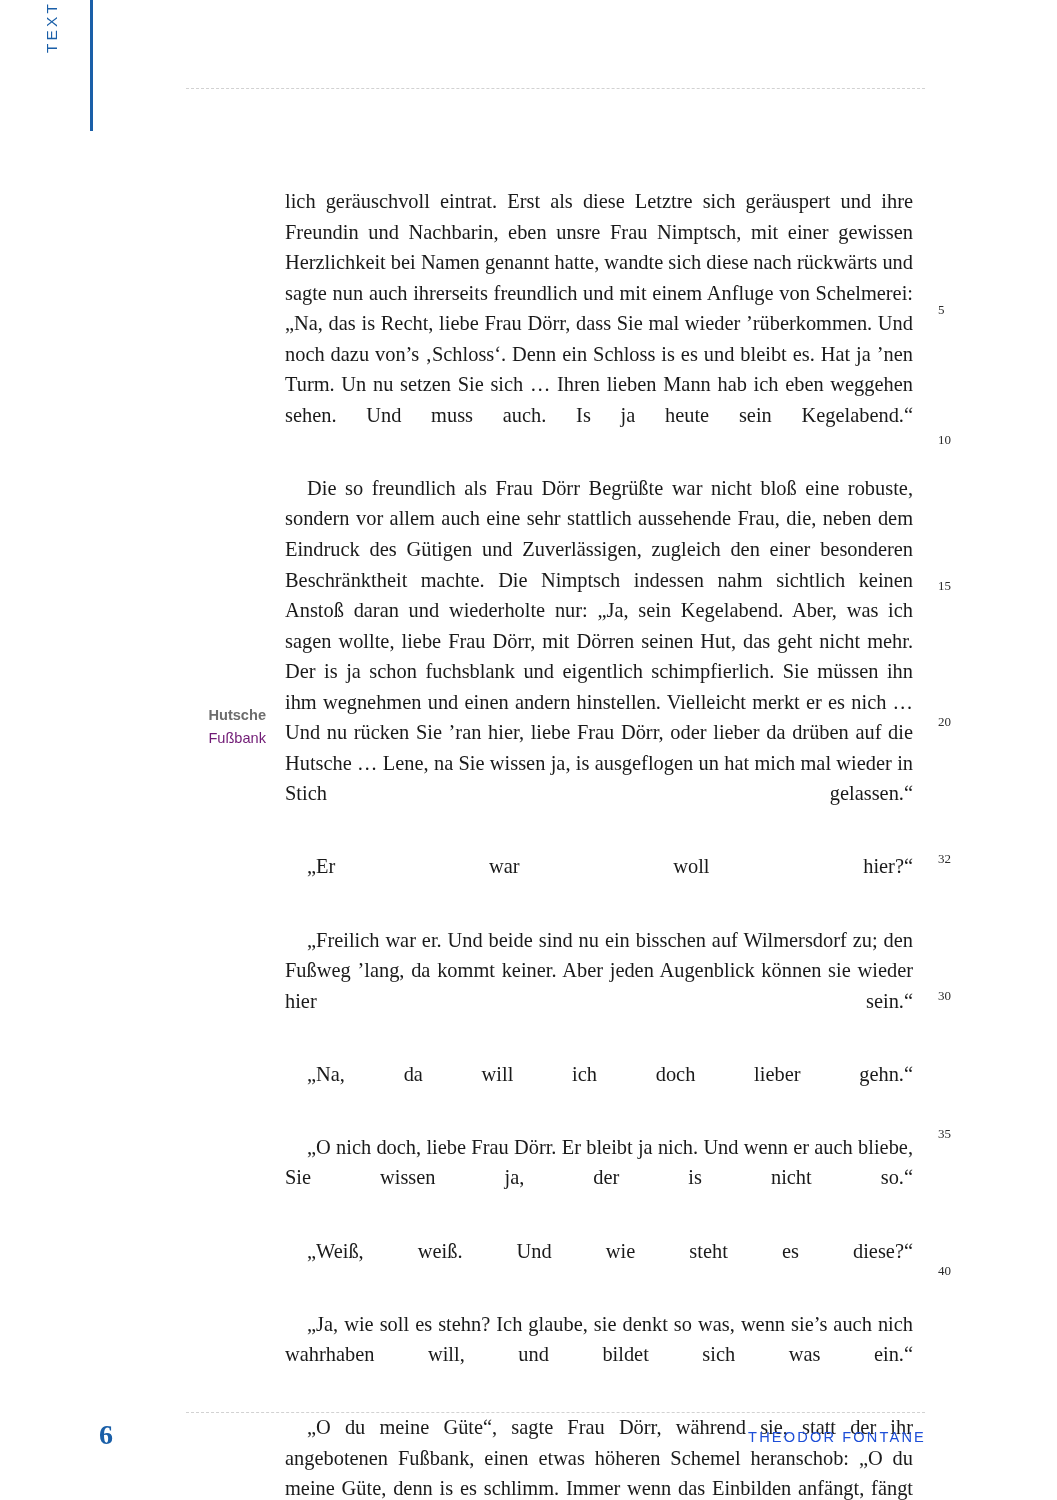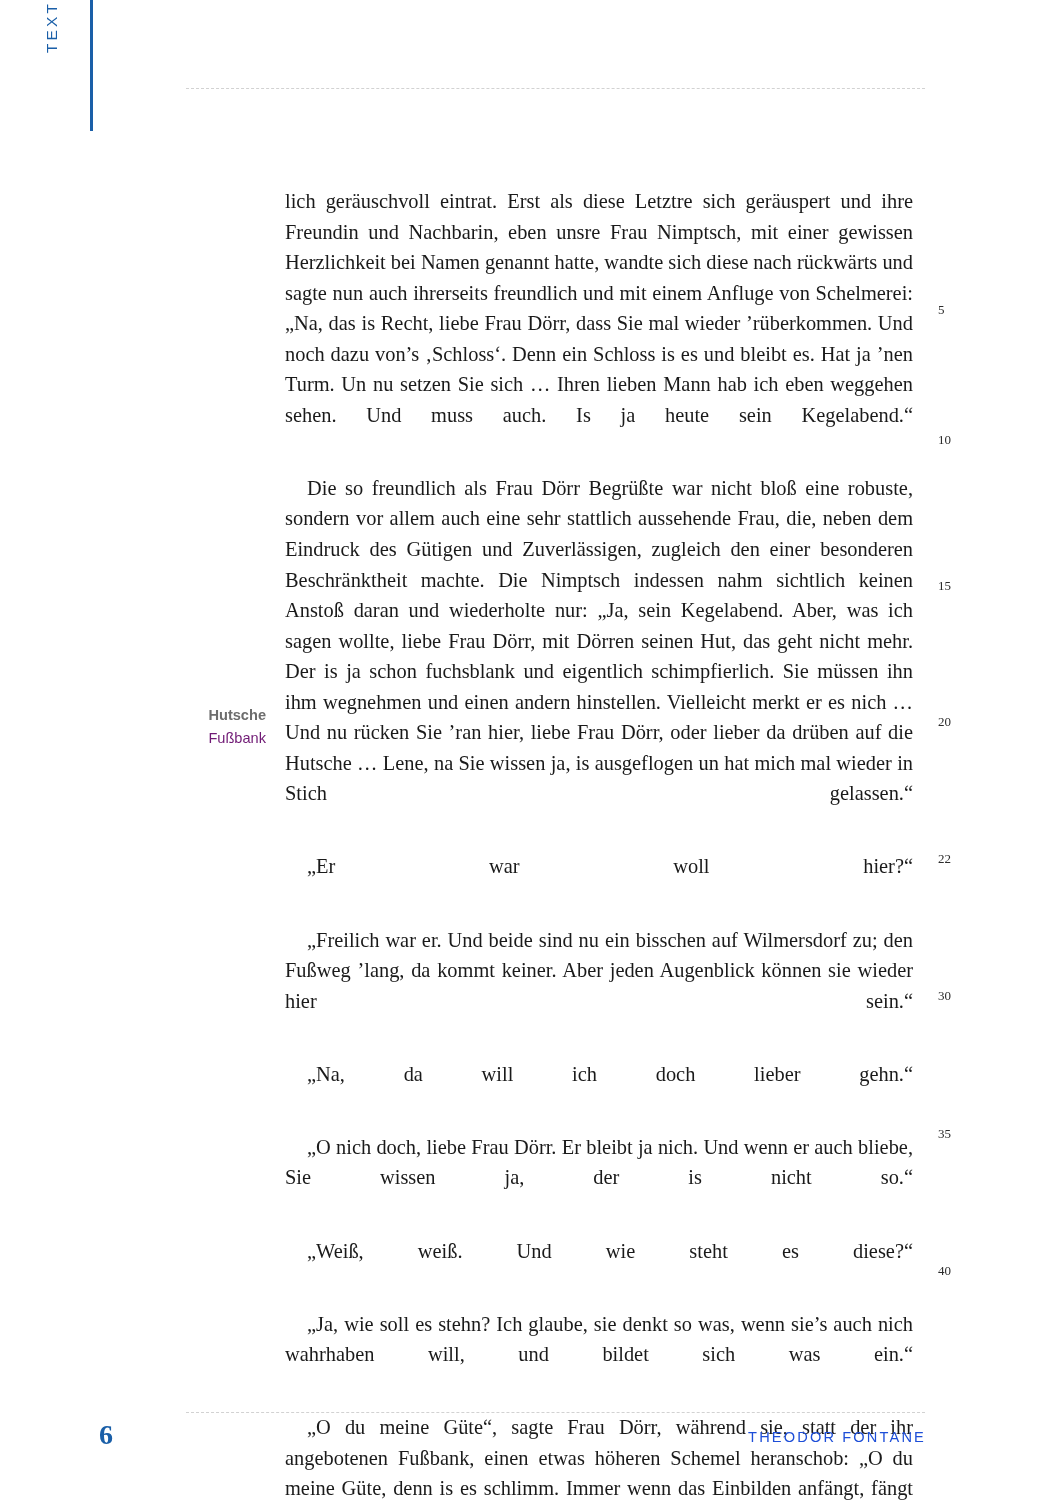--- a/index.html
+++ b/index.html
@@ -173,21 +173,21 @@
   <div class="gloss">
     <span class="term">Hutsche</span>
     <span class="def">Fußbank</span>
   </div>
 
   <div class="linenums">
       <div class="linenum" style="top: 129px;">5</div>
       <div class="linenum" style="top: 259px;">10</div>
       <div class="linenum" style="top: 405px;">15</div>
       <div class="linenum" style="top: 541px;">20</div>
-      <div class="linenum" style="top: 678px;">22</div>
+      <div class="linenum" style="top: 678px;">32</div>
       <div class="linenum" style="top: 815px;">30</div>
       <div class="linenum" style="top: 953px; text-align: center;">35</div>
       <div class="linenum" style="top: 1090px;">40</div>
     </div>
 
   <div class="rule-dashed rule-bottom" style="border-top-color: rgb(210, 210, 210);"></div>
 
   <div class="folio" style="color: rgb(26, 95, 168);">6</div>
 
   <div class="runfoot">THEODOR FONTANE</div>

